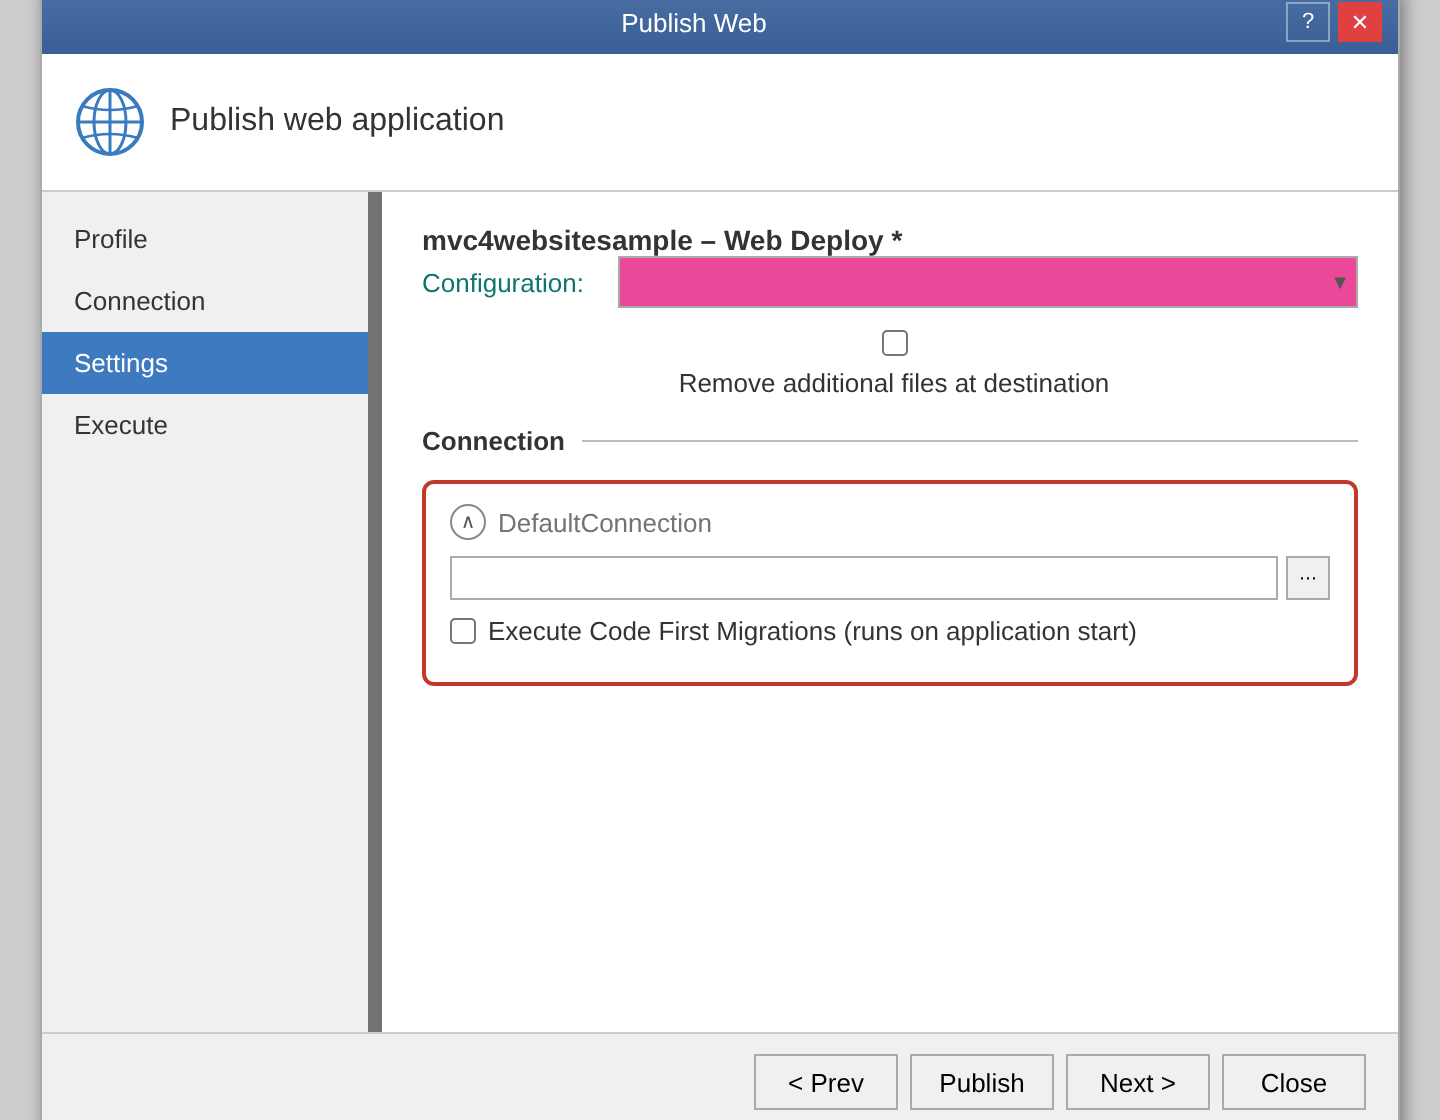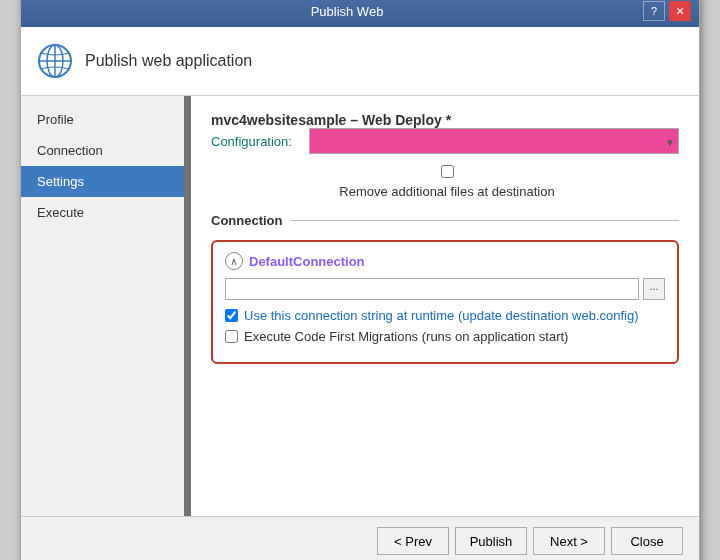--- a/index.html
+++ b/index.html
@@ -191,23 +191,23 @@
       border-radius: 50%;
       display: flex;
       align-items: center;
       justify-content: center;
       font-size: 10px;
       color: #555;
       background: white;
       cursor: pointer;
     }
     .db-name {
-      font-weight: bold;
-      font-size: 13px;
-      color: #8b5cf6;
+      font-weight: normal;
+      font-size: 13px;
+      color: #737373;
     }
     .db-input-row {
       display: flex;
       align-items: center;
       gap: 4px;
       margin-bottom: 8px;
     }
     .db-input {
       flex: 1;
       height: 22px;
@@ -332,24 +332,20 @@
           </div>
           <span class="db-name">DefaultConnection</span>
         </div>
         <div class="db-input-row">
           <input type="text" class="db-input" value="" style="">
           <button class="db-browse-btn">
             <span>⋯</span>
           </button>
         </div>
         <div class="db-checkbox-row">
-          <input type="checkbox" checked="" style="">
-          <label class="db-checkbox-label">Use this connection string at runtime (update destination web.config)</label>
-        </div>
-        <div class="db-checkbox-row">
           <input type="checkbox" style="">
           <label class="db-checkbox-label" style="color:#333;">Execute Code First Migrations (runs on application start)</label>
         </div>
       </div>
     </div>
   </div>
 
   <div class="footer">
     <button class="footer-btn">&lt; Prev</button>
     <button class="footer-btn">Publish</button>

